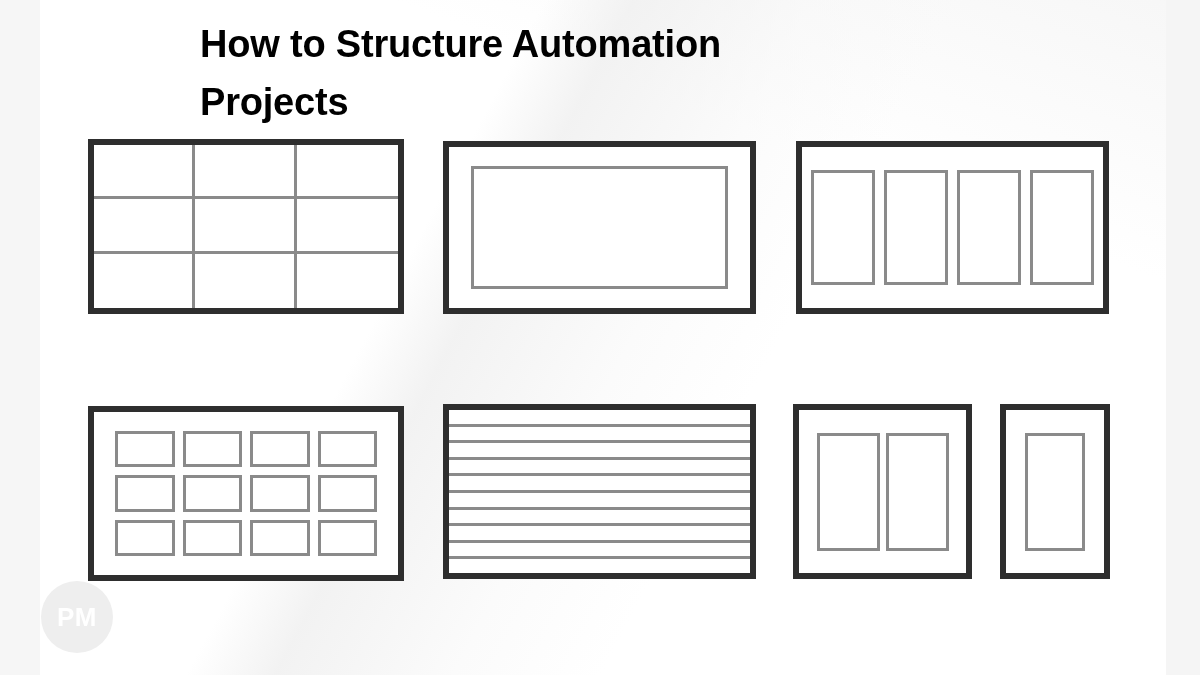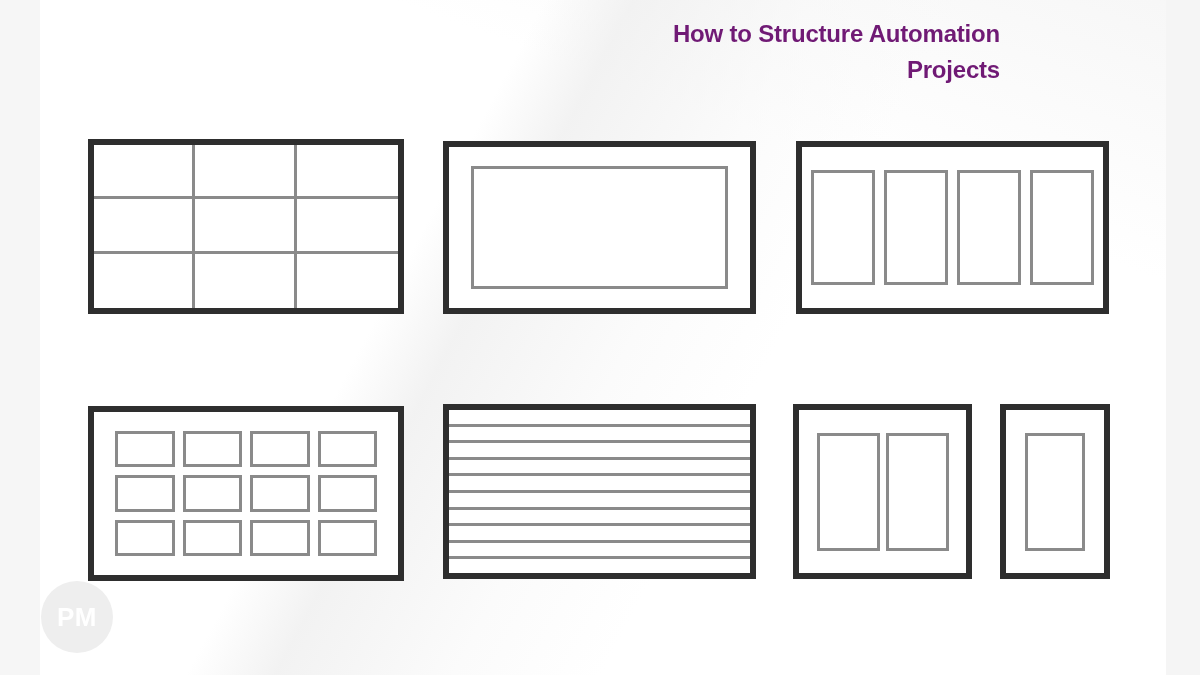--- a/index.html
+++ b/index.html
@@ -44,25 +44,25 @@
       linear-gradient(200deg, rgba(246,246,246,0.9) 0%, rgba(255,255,255,0) 26%);
     pointer-events: none;
   }
 
   
   .title {
     position: absolute;
     left: 200px;
     top: 16px;
     width: 800px;
-    text-align: right;
-    font-size: 24px;
+    text-align: left;
+    font-size: 38px;
     font-weight: bold;
     line-height: 1.52;
-    color: #701a75;
+    color: #000000;
     letter-spacing: -0.2px;
     white-space: pre-line;
   }
 
   
   .frame {
     position: absolute;
     box-sizing: border-box;
     background: #ffffff;
     border: 6px solid #2e2e2e;

